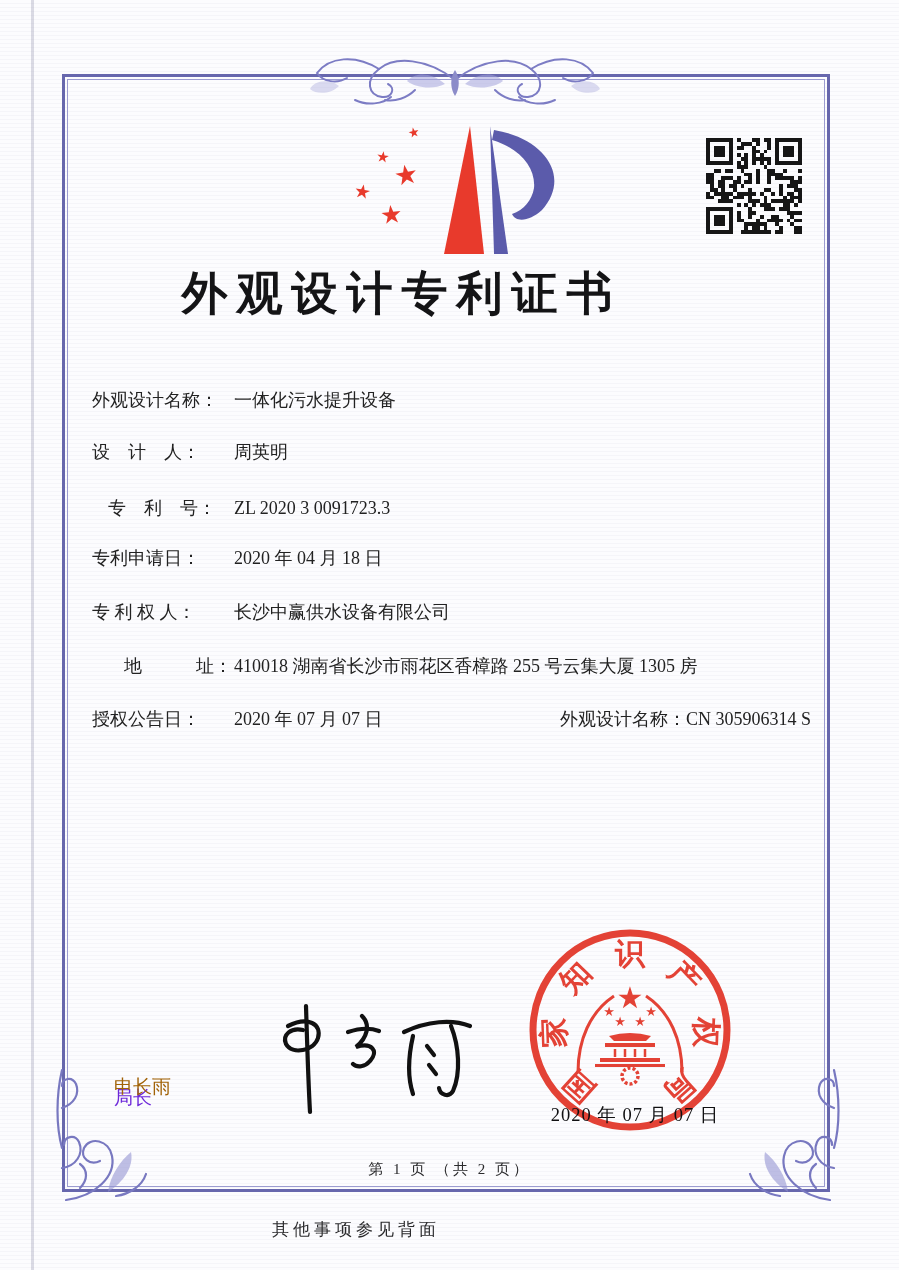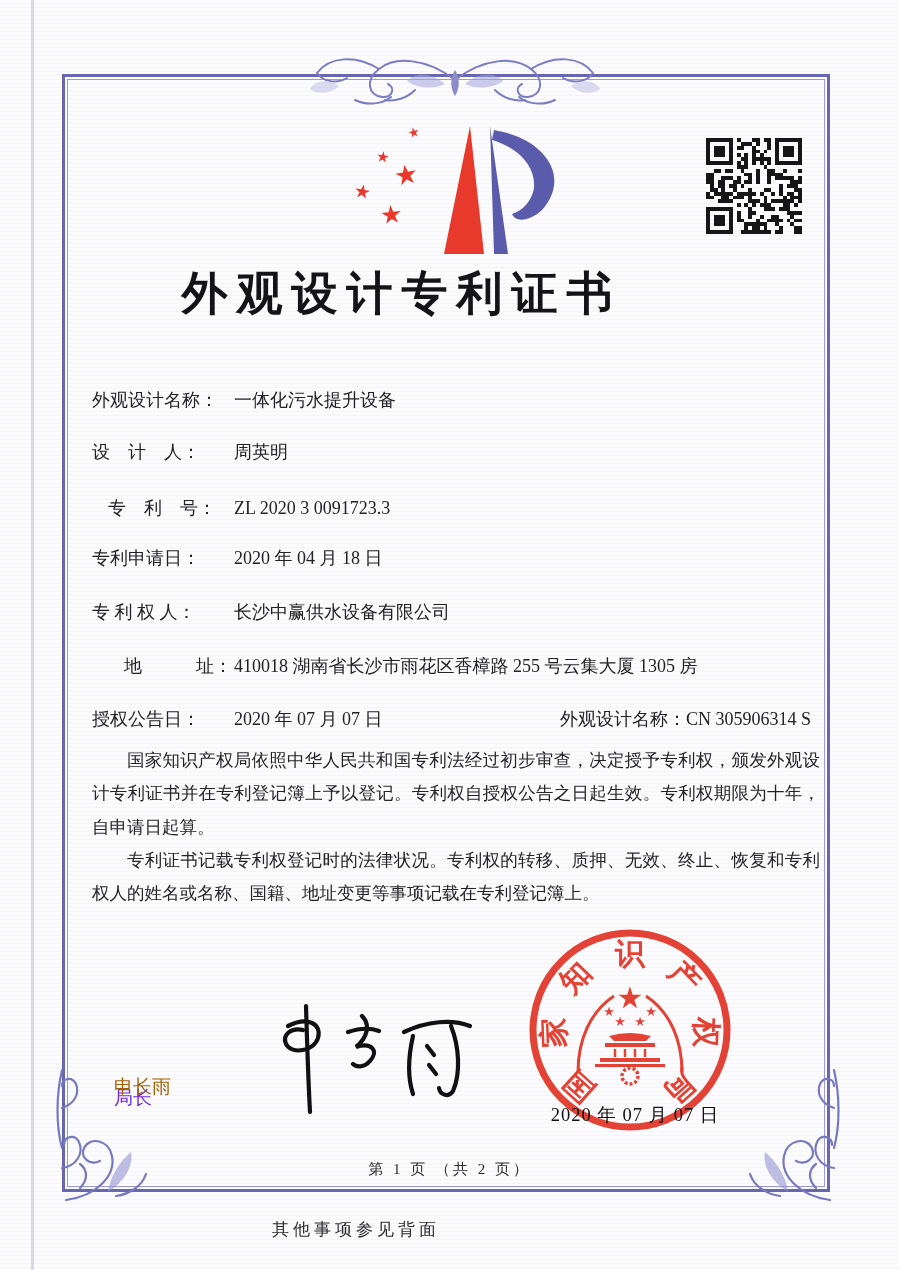--- a/index.html
+++ b/index.html
@@ -449,24 +449,20 @@
   <div class="field" style="top:654px;text-align:right;">
     <span class="lab">地　　　址：</span><span class="val">410018 湖南省长沙市雨花区香樟路 255 号云集大厦 1305 房</span>
   </div>
   <div class="field" style="top:707px;">
     <span class="lab">授权公告日：</span><span class="val">2020 年 07 月 07 日</span>
     <span class="grant2">
       <span>外观设计名称：</span><span>CN 305906314 S</span>
     </span>
   </div>
 
-  <div class="body-text">
-    <p>国家知识产权局依照中华人民共和国专利法经过初步审查，决定授予专利权，颁发外观设计专利证书并在专利登记簿上予以登记。专利权自授权公告之日起生效。专利权期限为十年，自申请日起算。</p>
-    <p>专利证书记载专利权登记时的法律状况。专利权的转移、质押、无效、终止、恢复和专利权人的姓名或名称、国籍、地址变更等事项记载在专利登记簿上。</p>
-  </div>
 
   <div class="sig-title">局长</div>
   <div class="sig-name">申长雨</div>
   <svg class="sig-svg" viewBox="0 0 250 120">
     <g fill="none" stroke="#111" stroke-width="4.2" stroke-linecap="round">
       <path d="M70,8 C71,40 72,78 74,114"></path>
       <path d="M52,28 C72,18 86,26 82,40 C78,53 56,57 50,46 C46,37 55,29 67,32"></path>
       <path d="M126,18 C135,27 131,40 120,49 C136,44 143,53 134,63 C129,69 121,70 117,66"></path>
       <path d="M112,34 C124,30 135,30 143,33"></path>
       <path d="M168,34 C191,23 216,21 234,28"></path>

